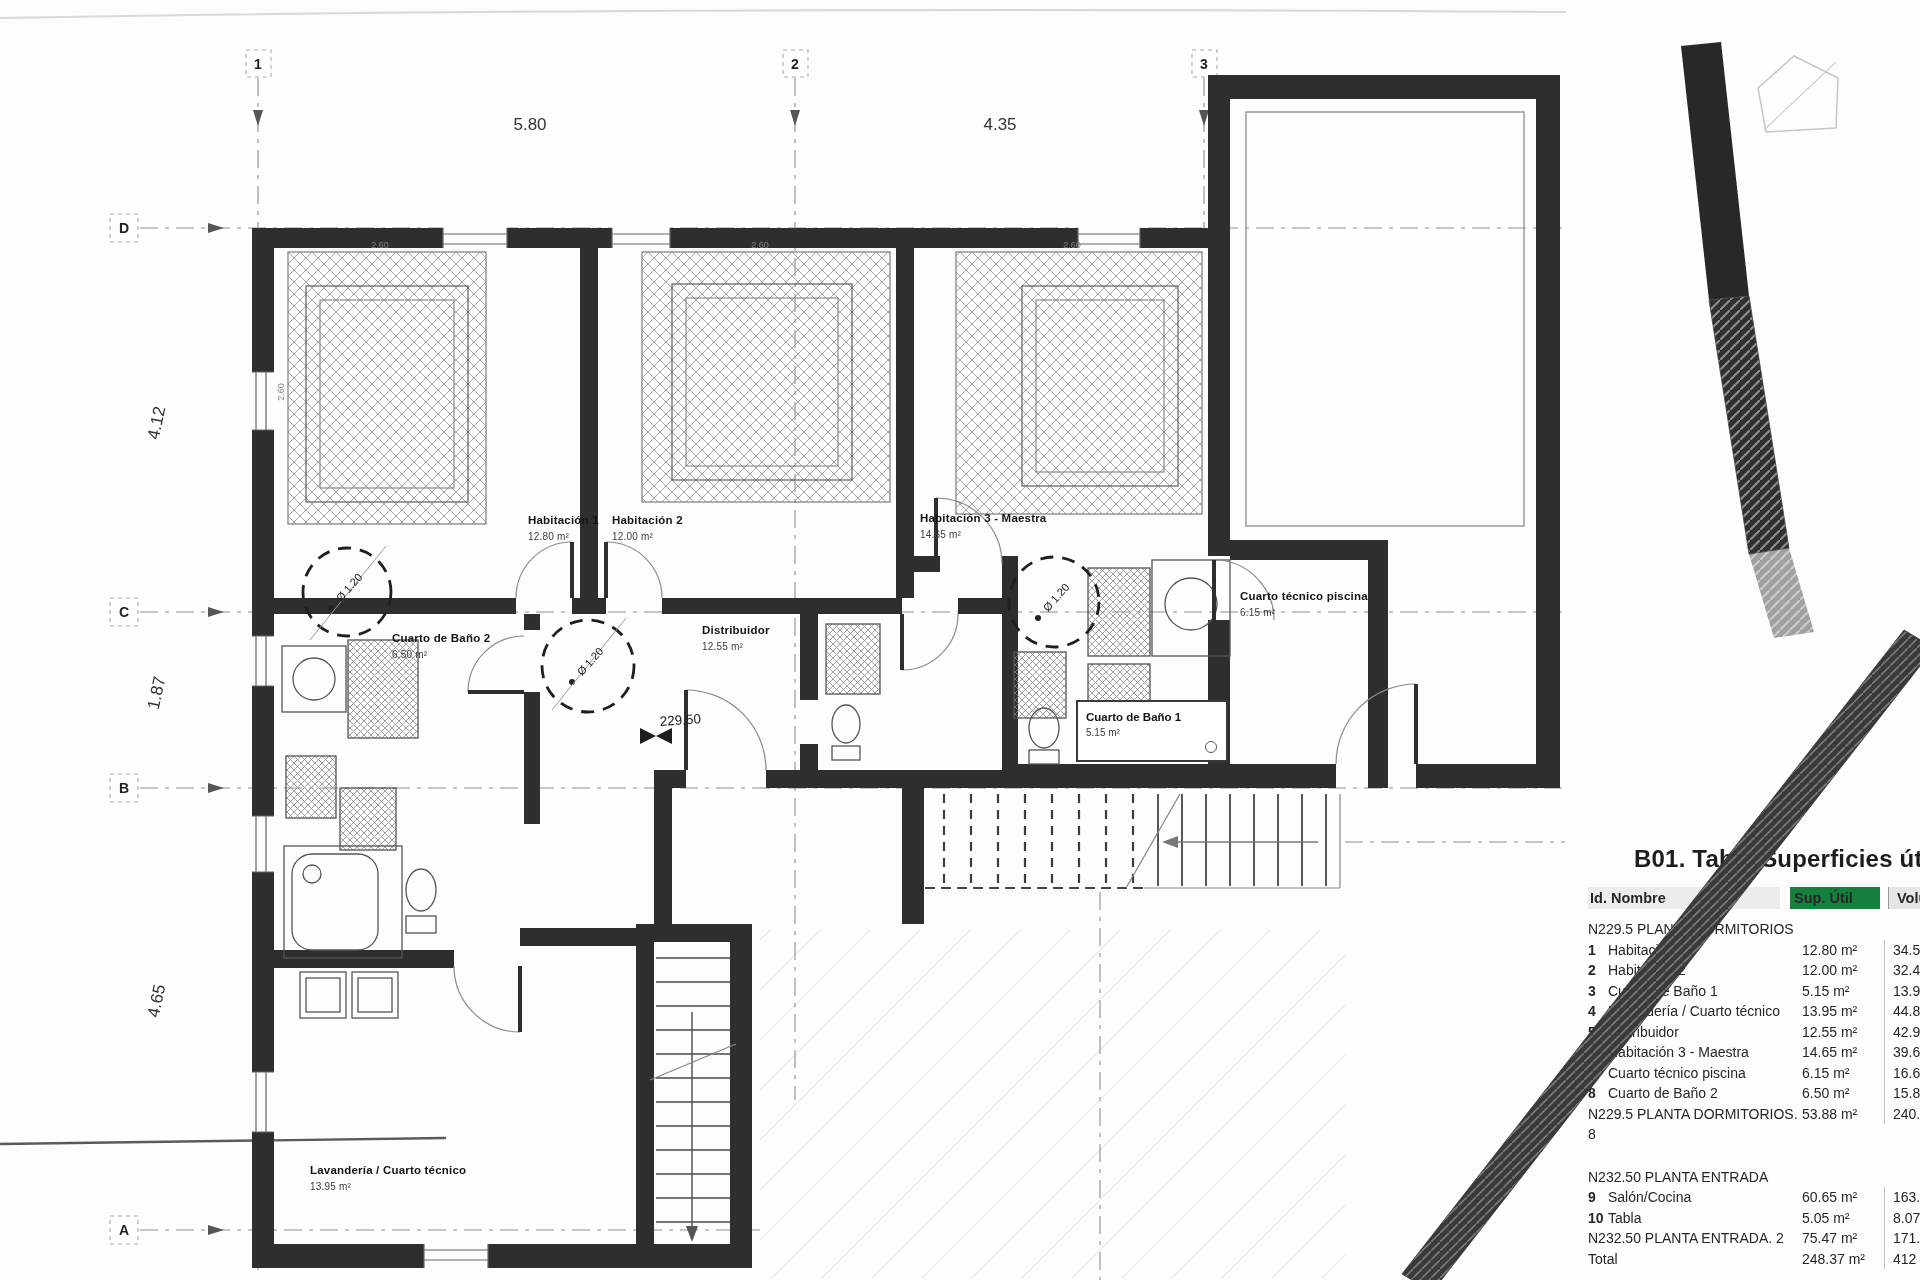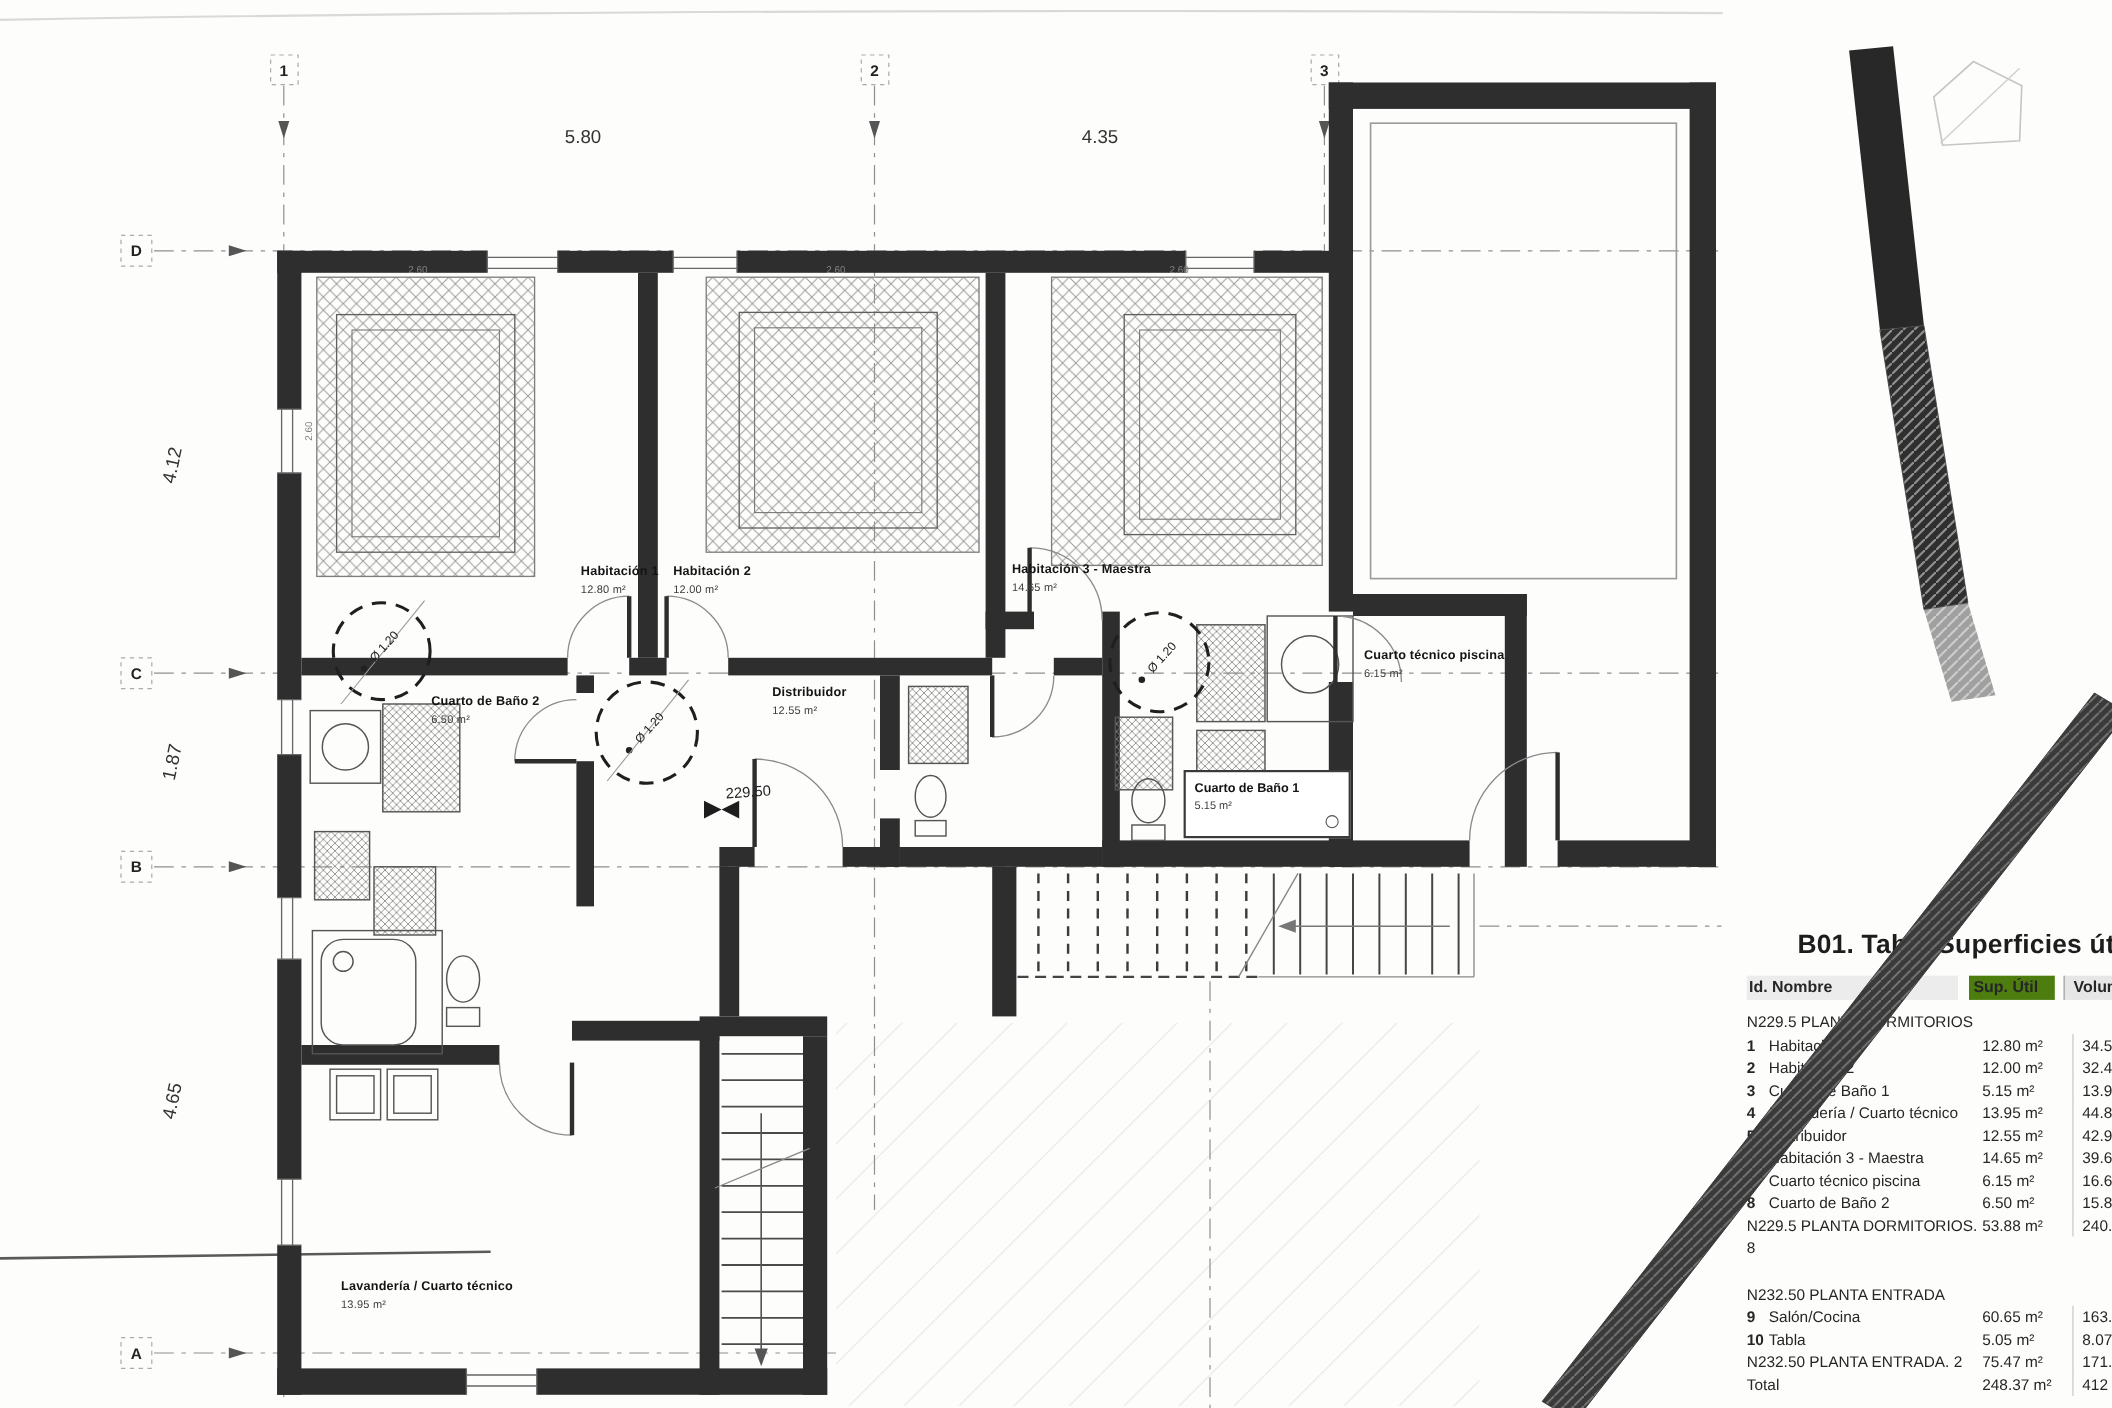--- a/index.html
+++ b/index.html
@@ -11,21 +11,21 @@
   .lbl .area{font-weight:400;font-size:10px;color:#3c3c3c;margin-top:3px}
   .lblbox{position:absolute;width:152px;height:62px;background:#fff;border:2px solid #3a3a3a;
           box-sizing:border-box;padding:9px 8px;font-weight:bold;font-size:11.5px;color:#141414}
   .lblbox .area{font-weight:400;font-size:10px;color:#3c3c3c;margin-top:4px}
   .lblbox .odot{position:absolute;right:9px;bottom:7px;width:10px;height:10px;border:1.5px solid #555;border-radius:50%}
   
   .suptable{position:absolute;left:1588px;top:845px;width:420px;z-index:4;font-size:14px;color:#262626}
   .suptable .title{font-weight:bold;font-size:24px;color:#1d1d1d;margin:0 0 0 46px;letter-spacing:.2px}
   .thead{display:flex;margin-top:14px;font-weight:bold;font-size:14.5px}
   .h-idname{width:188px;background:#ececec;padding:3px 2px;margin-right:10px}
-  .h-sup{width:74px;background:#4d7c0f;padding:3px 0 3px 4px;margin-right:8px}
+  .h-sup{width:74px;background:#15803d;padding:3px 12px 3px 4px;margin-right:8px}
   .h-vol{flex:1;background:#e6e6e6;border-left:1px solid #9a9a9a;padding:3px 0 3px 8px}
   .trows{margin-top:10px}
   .trow{display:flex;align-items:flex-start;line-height:20.5px}
   .trow.section{margin-top:3px}
   .trow.gap{margin-top:22px}
   .cid{width:20px;flex:none;font-weight:bold}
   .cname{width:190px;flex:none;padding-right:4px}
   .cname.wide{width:210px;white-space:normal}
   .csup{width:82px;flex:none}
   .cvol{width:104px;flex:none;border-left:1px solid #c2c2c2;padding-left:8px}

